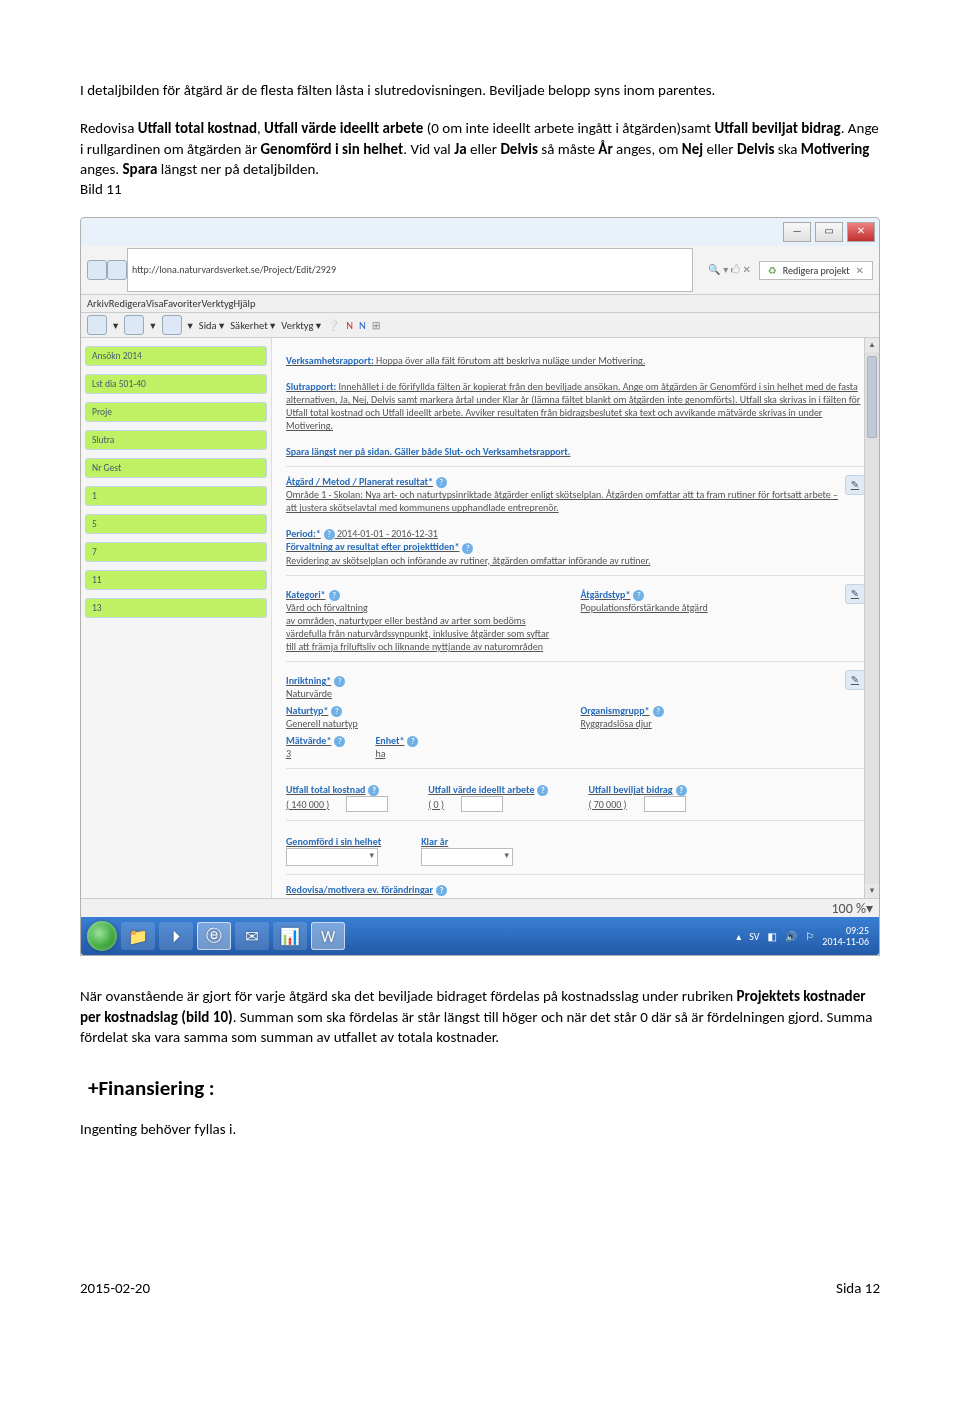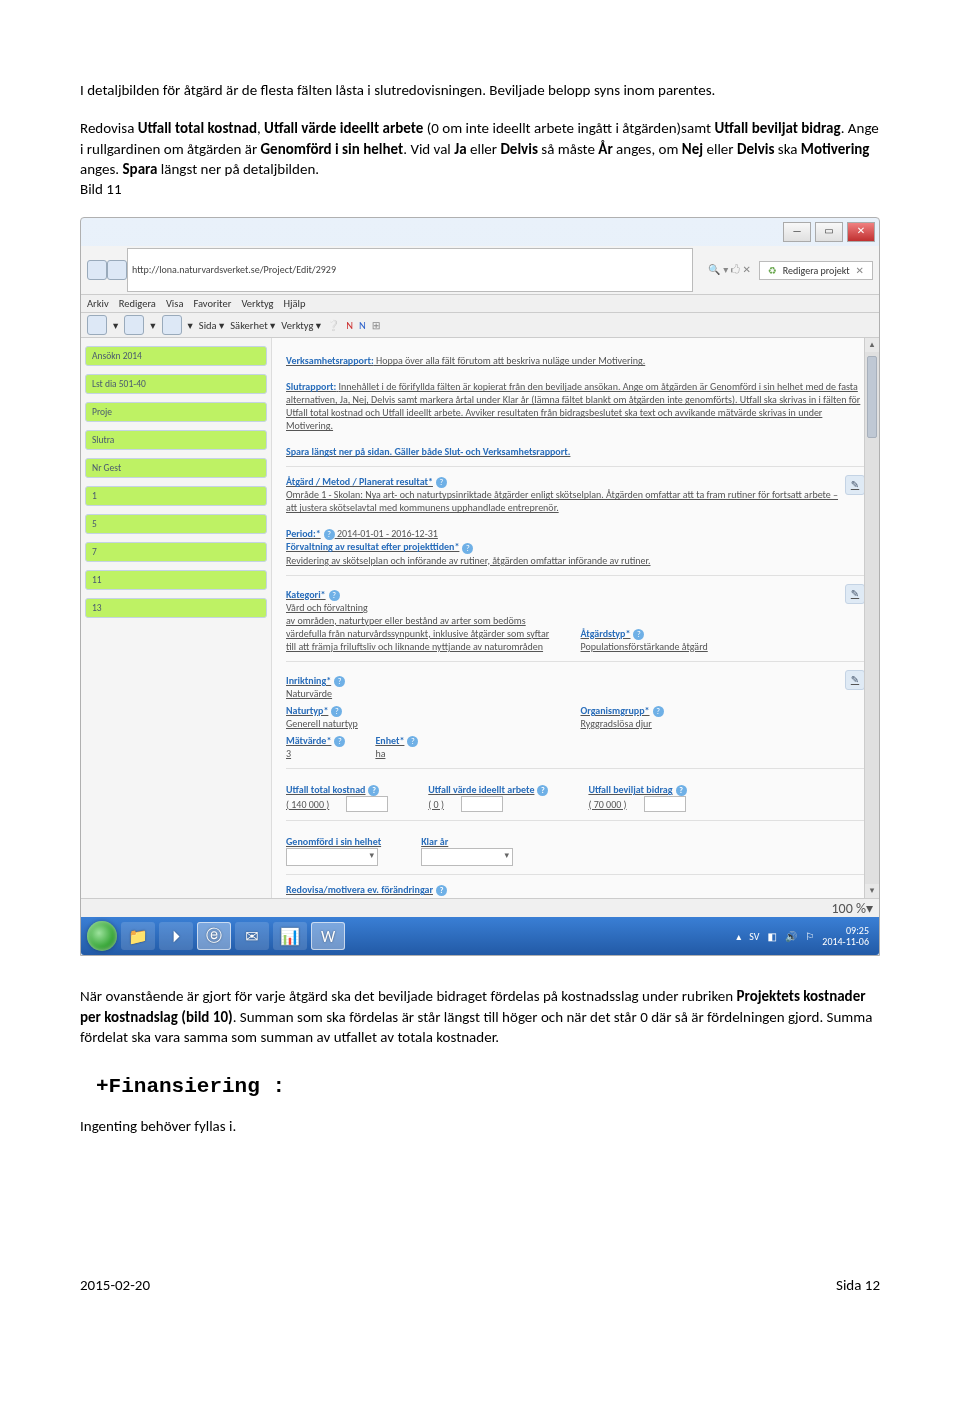--- a/index.html
+++ b/index.html
@@ -71,21 +71,20 @@
   background: #fff;
   border: 1px solid #bbb;
   padding: 2px 8px;
   display: flex;
   align-items: center;
   gap: 6px;
 }
 .menu-row {
   display: flex;
   align-items: center;
-  gap: 10px;
   padding: 2px 6px;
   background: #f0f0f0;
   border-bottom: 1px solid #ccc;
   font-size: 10.5px;
   color: #333;
 }
 .toolbar-row {
   display: flex;
   align-items: center;
   gap: 6px;
@@ -156,21 +155,20 @@
   font-size: 8px;
   text-align: center;
   line-height: 11px;
   margin-left: 3px;
   vertical-align: middle;
 }
 .field-row {
   display: flex;
   gap: 30px;
   margin-top: 4px;
-  align-items: flex-end;
 }
 .field-col { flex: 1; }
 .field-label {
   color: #2a6ebb;
   font-size: 10px;
   font-weight: bold;
 }
 .field-text {
   color: #555;
   font-size: 10px;
@@ -310,23 +308,22 @@
   height: 18px;
   border-radius: 3px;
   text-align: center;
   color: #4a5a70;
   font-size: 10px;
   line-height: 18px;
   margin-left: auto;
 }
 h2.subhead {
   font-size: 21px;
-  margin: 28px 0 18px 16px;
+  margin: 28px 0 18px 8px;
   font-weight: bold;
-  font-family: Liberation Mono, monospace;
 }
 .footer {
   display: flex;
   justify-content: space-between;
   margin-top: 140px;
   font-size: 15px;
   color: #000;
 }
 </style>
 </head>

